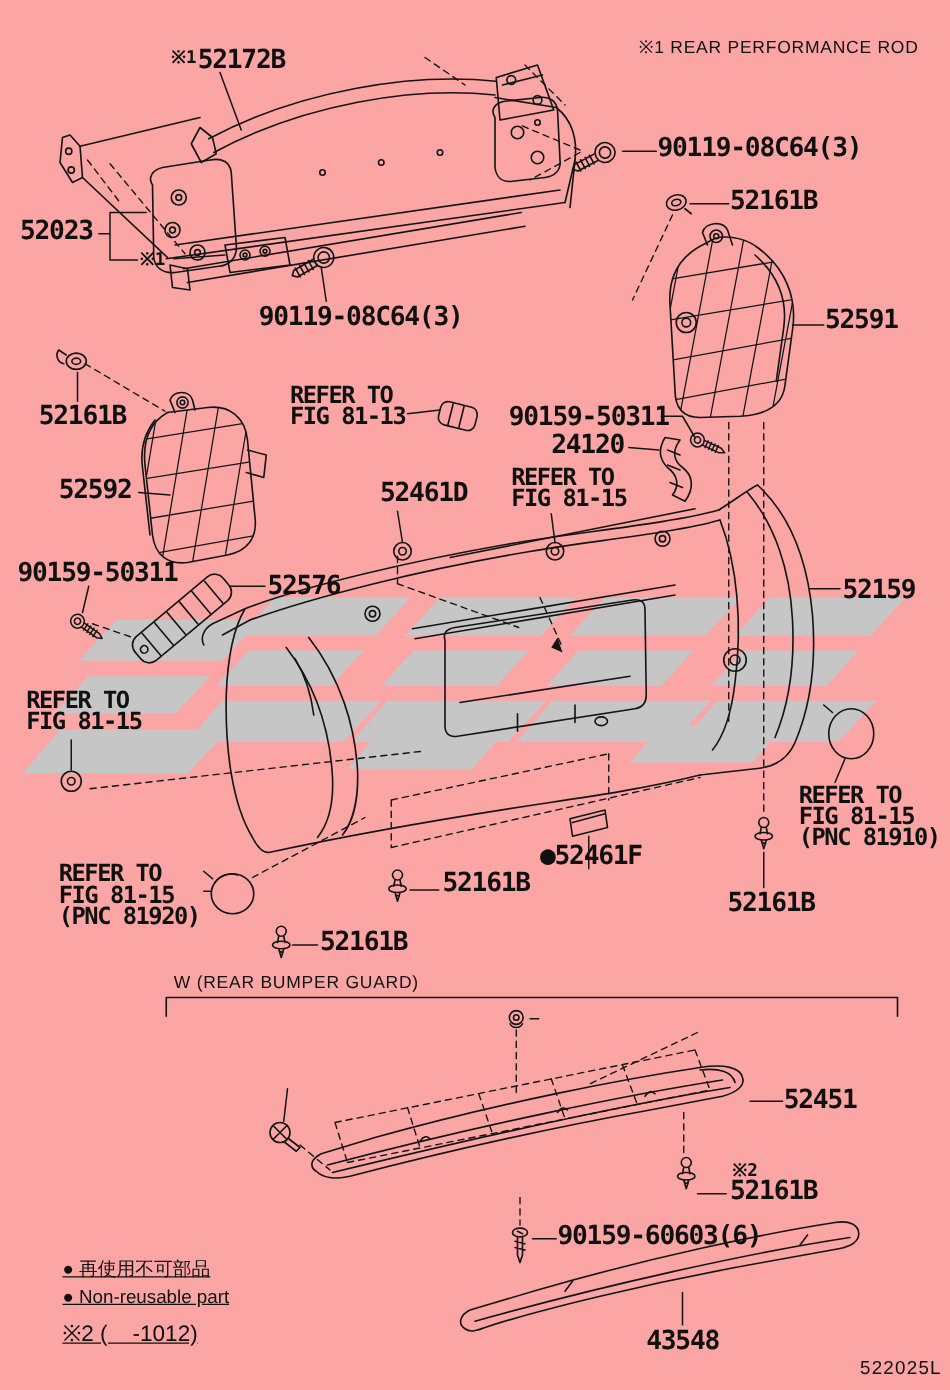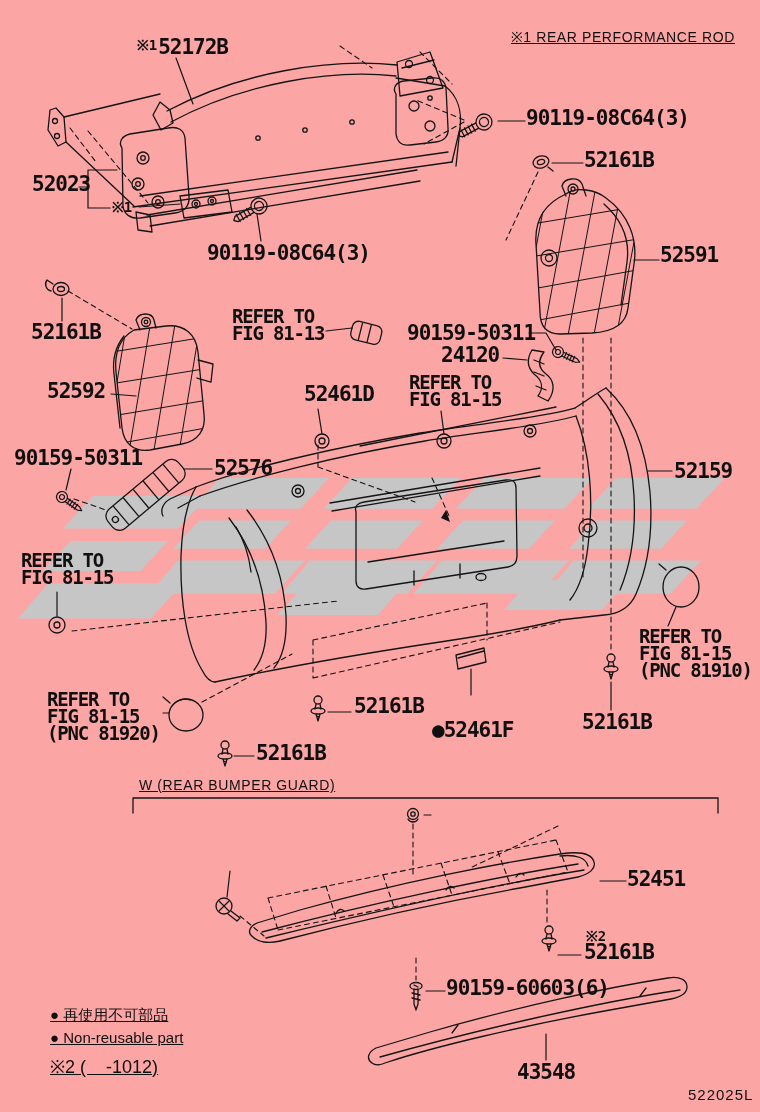--- a/index.html
+++ b/index.html
@@ -5,21 +5,21 @@
   html,body{margin:0;padding:0;background:#fff;}
   .stage{position:relative;width:760px;height:1112px;background:#fca5a5;overflow:hidden;
          font-family:"Liberation Sans",sans-serif;color:#111;}
   svg.art{position:absolute;left:0;top:0;}
   .plbl{position:absolute;font:700 21px "DejaVu Sans Mono",monospace;color:#101010;
         letter-spacing:-1px;white-space:nowrap;}
   .plbl .pfx{font-size:14px;letter-spacing:0;position:relative;top:-4px;padding-right:1px;}
   .refer{position:absolute;font:700 19px/17px "DejaVu Sans Mono",monospace;color:#101010;
          letter-spacing:-1.2px;white-space:nowrap;}
   .note{position:absolute;font:400 14px "Liberation Sans",sans-serif;color:#101010;
-        letter-spacing:.6px;white-space:pre;text-decoration:underline;}
+        letter-spacing:.6px;white-space:pre;}
   .x2mark{position:absolute;font:700 14px "DejaVu Sans Mono",monospace;color:#101010;}
   .legend{position:absolute;font:400 15px "Liberation Sans",sans-serif;color:#101010;white-space:pre;text-decoration:underline;}
   .figcode{position:absolute;font:400 15px "Liberation Sans",sans-serif;letter-spacing:1px;color:#101010;}
 </style>
 </head>
 <body>
 
 <div class="stage">
 
 <svg class="art" width="760" height="1112" viewBox="0 0 760 1112">
@@ -302,21 +302,21 @@
     <path d="M446,510 L450,522 L441,518 Z" fill="#141414" stroke="none"></path>
   </g>
 </svg>
 
   <div class="plbl" style="left:137px;top:35px"><span class="pfx">※1</span><span>52172B</span></div>
 
   <div class="note" style="left:511px;top:27px">※1 REAR PERFORMANCE ROD</div>
 
   <div class="plbl" style="left:526px;top:106px">90119-08C64(3)</div>
   <div class="plbl" style="left:584px;top:148px">52161B</div>
-  <div class="plbl" style="left:32px;top:172px">52023</div>
+  <div class="plbl" style="left:16px;top:172px">52023</div>
   <div class="x2mark" style="left:112px;top:197px">※1</div>
   <div class="plbl" style="left:207px;top:241px">90119-08C64(3)</div>
   <div class="plbl" style="left:660px;top:243px">52591</div>
   <div class="plbl" style="left:31px;top:320px">52161B</div>
 
   <div class="refer" style="left:232px;top:308px">
     <div>REFER TO</div>
     <div>FIG 81-13</div>
   </div>
 
@@ -345,21 +345,21 @@
     <div>(PNC 81910)</div>
   </div>
 
   <div class="refer" style="left:47px;top:691px">
     <div>REFER TO</div>
     <div>FIG 81-15</div>
     <div>(PNC 81920)</div>
   </div>
 
   <div class="plbl" style="left:354px;top:694px">52161B</div>
-  <div class="plbl" style="left:432px;top:718px">●52461F</div>
+  <div class="plbl" style="left:432px;top:672px">●52461F</div>
   <div class="plbl" style="left:582px;top:710px">52161B</div>
   <div class="plbl" style="left:256px;top:741px">52161B</div>
 
   <div class="note" style="left:139px;top:777px">W (REAR BUMPER GUARD)</div>
 
   <div class="plbl" style="left:627px;top:867px">52451</div>
 
   <div class="x2mark" style="left:586px;top:926px">※2</div>
   <div class="plbl" style="left:584px;top:940px">52161B</div>
 

